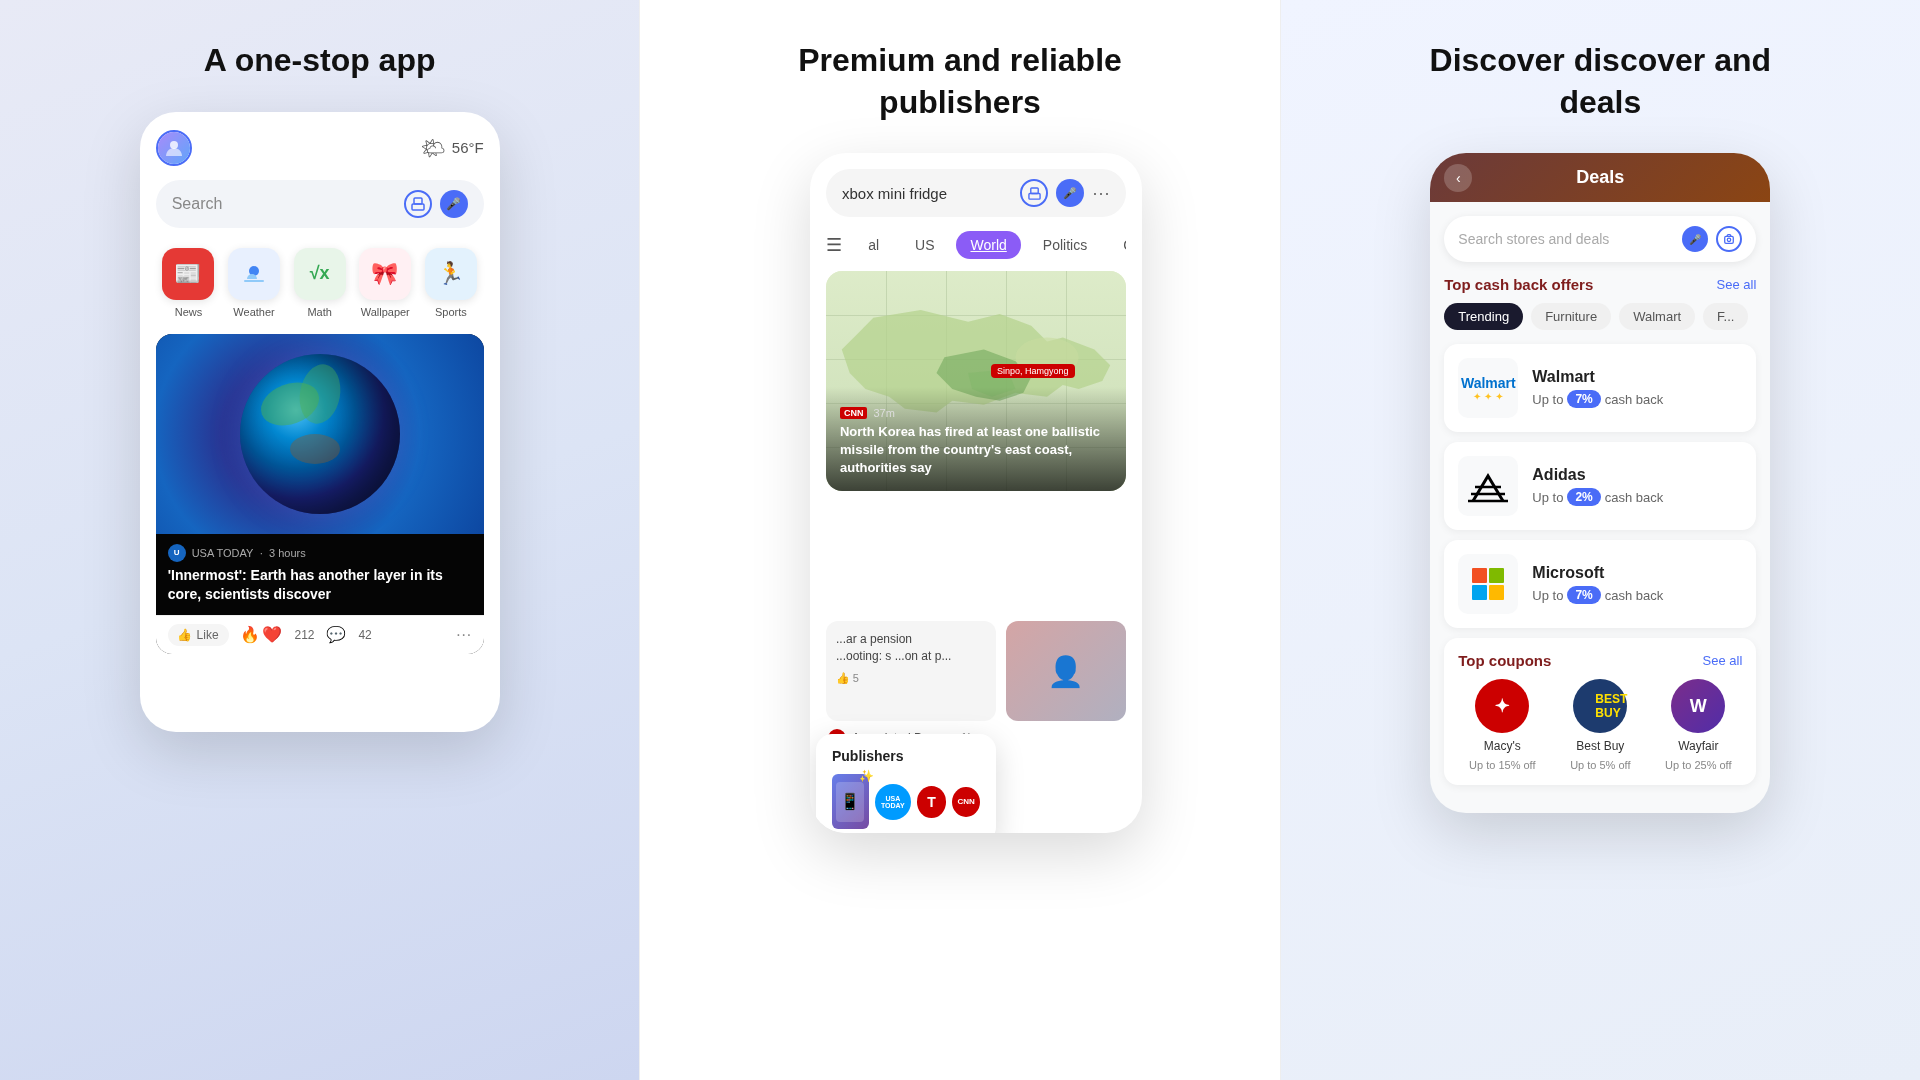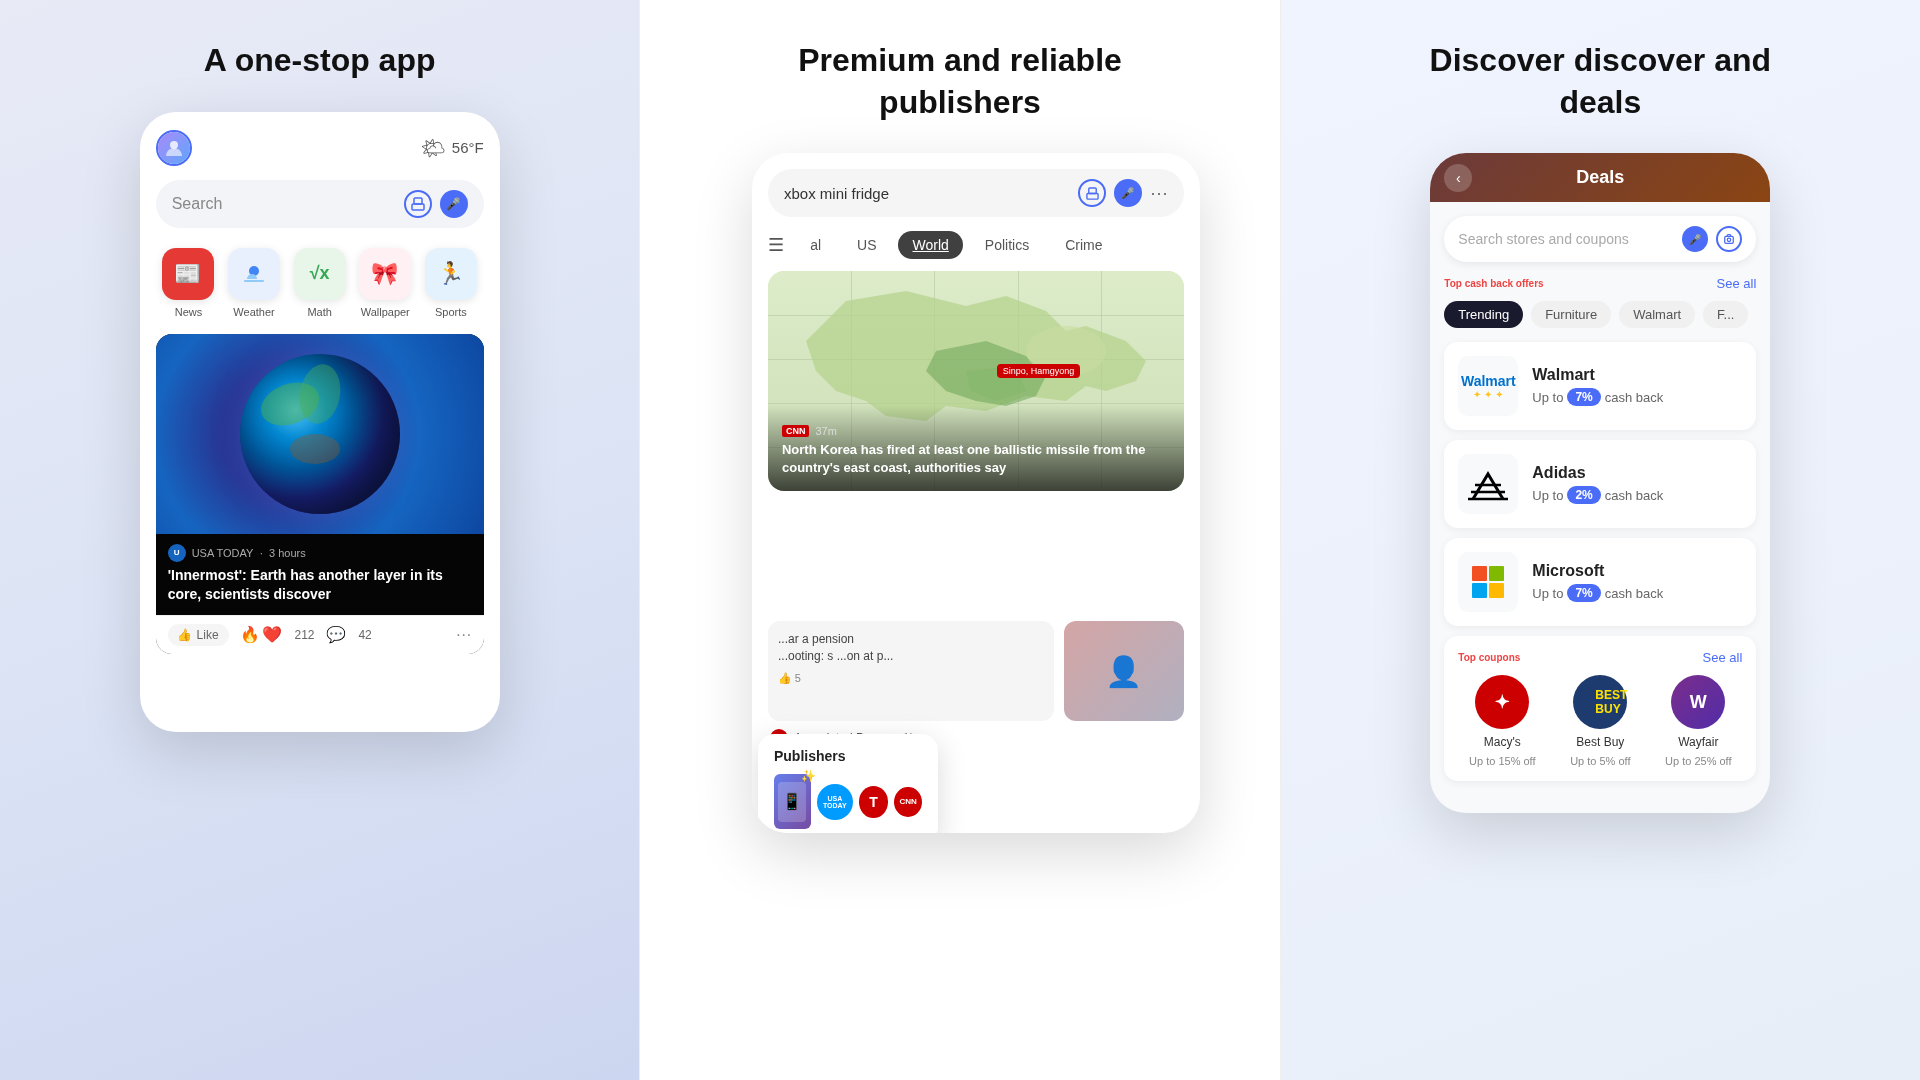--- a/index.html
+++ b/index.html
@@ -266,21 +266,21 @@
     }
 
     .more-btn {
       margin-left: auto;
       font-size: 16px;
       color: #888;
     }
 
     
     .phone-2 {
-      width: 448px;
+      width: 332px;
       min-height: 680px;
       padding: 16px;
       position: relative;
       margin-left: 32px;
     }
 
     .p2-search {
       display: flex;
       align-items: center;
       background: #f5f5f5;
@@ -341,21 +341,21 @@
 
     .nav-tab {
       padding: 6px 14px;
       border-radius: 20px;
       font-size: 14px;
       font-weight: 500;
       white-space: nowrap;
     }
 
     .nav-tab-active {
-      background: #404040;
+      background: #8b5cf6;
       color: #fff;
       text-decoration: underline;
     }
 
     .nav-tab-inactive {
       color: #555;
     }
 
     .news-map-card {
       border-radius: 16px;
@@ -572,23 +572,23 @@
     }
 
     .section-header {
       display: flex;
       justify-content: space-between;
       align-items: center;
       margin-bottom: 10px;
     }
 
     .section-title {
-      font-size: 10px;
+      font-size: 15px;
       font-weight: 600;
-      color: #ef4444;
+      color: #7f1d1d;
     }
 
     .see-all {
       font-size: 13px;
       color: #4a6cf7;
     }
 
     .category-chips {
       display: flex;
       gap: 8px;
@@ -980,21 +980,21 @@
   <div class="phone phone-3">
 
     <div class="deals-header">
       <div class="deals-back">‹</div>
       <span class="deals-title">Deals</span>
     </div>
 
     <div class="deals-body">
 
       <div class="deals-search">
-        <span class="deals-search-text">Search stores and coupons</span>
+        <span class="deals-search-text">Search stores and deals</span>
         <div class="deals-mic">🎤</div>
         <div class="deals-cam">
           <svg width="12" height="12" viewBox="0 0 14 14" fill="none">
             <rect x="2" y="4" width="10" height="8" rx="1.5" stroke="#4a6cf7" stroke-width="1.5" fill="none"></rect>
             <circle cx="7" cy="8" r="2" stroke="#4a6cf7" stroke-width="1.5" fill="none"></circle>
             <path d="M5 4V3a1 1 0 011-1h2a1 1 0 011 1v1" stroke="#4a6cf7" stroke-width="1.5" fill="none"></path>
           </svg>
         </div>
       </div>
 

